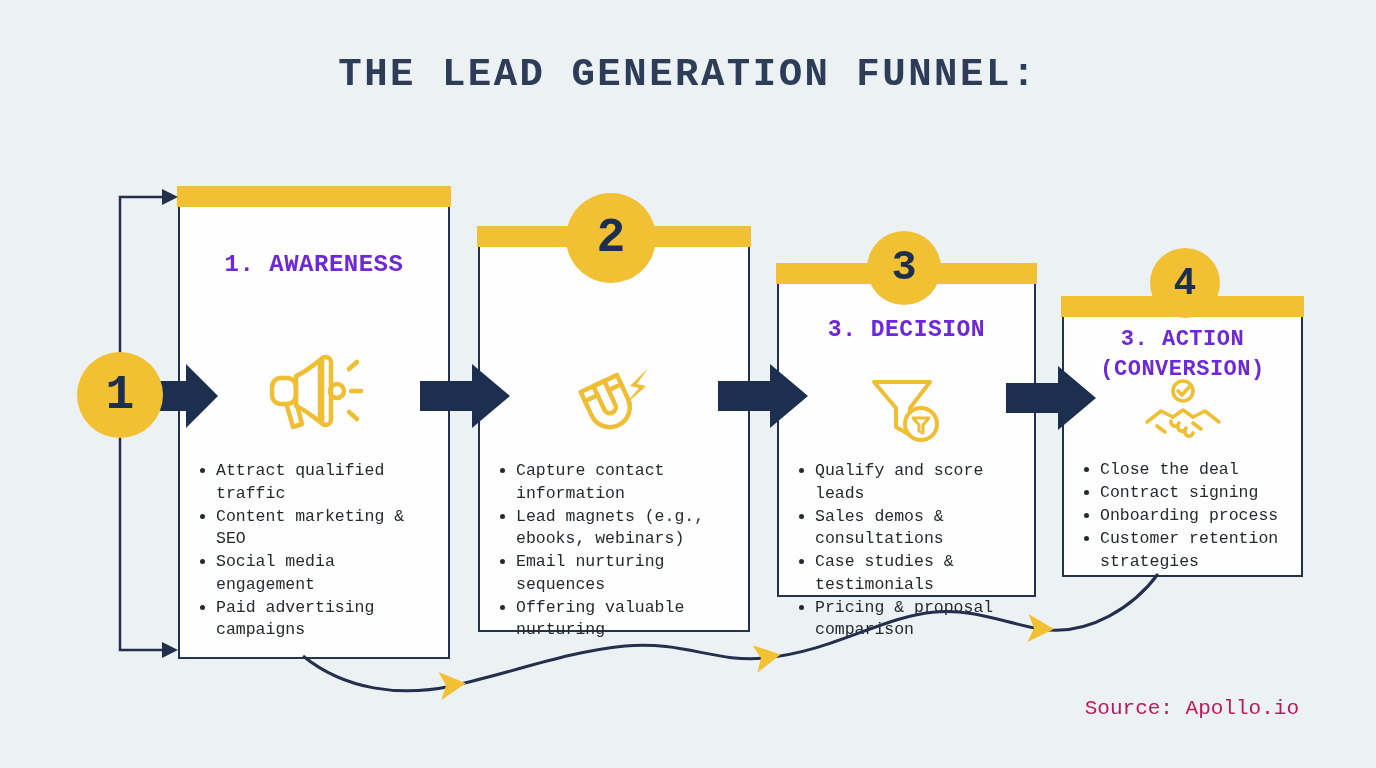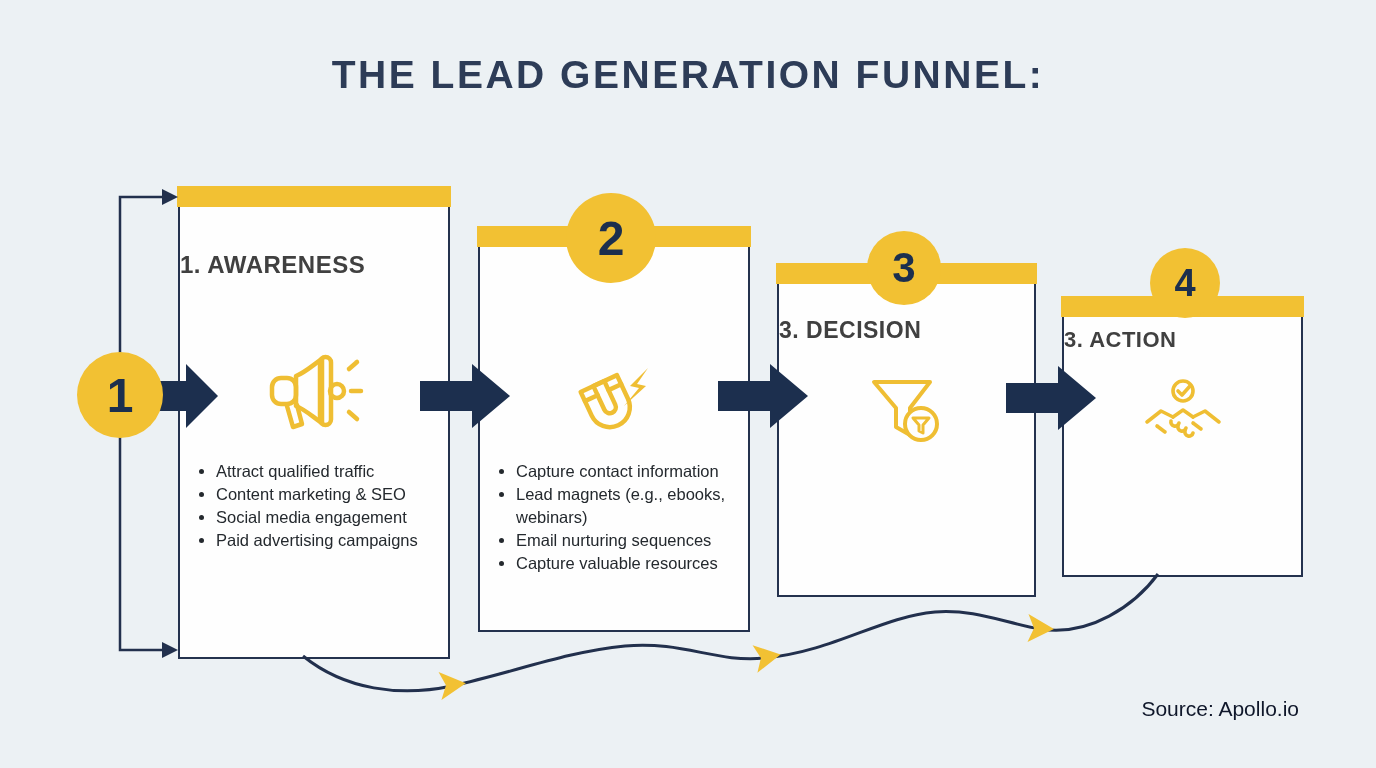--- a/index.html
+++ b/index.html
@@ -1,38 +1,38 @@
 <!DOCTYPE html>
 <html><head>
 <meta charset="utf-8">
 <style>
   html,body{margin:0;padding:0;}
   .canvas{
     position:relative;width:1376px;height:768px;overflow:hidden;
     background:#ECF1F4;
-    font-family:Liberation Sans, sans-serif;
+    font-family:Liberation Mono, monospace;
   }
   
   .main-title{
     position:absolute;left:0;right:0;top:50px;text-align:center;
     color:#2D3C57;font-weight:bold;font-size:39px;letter-spacing:2.5px;
     line-height:50px;
   }
   
   .card{
     position:absolute;background:#FEFEFE;border:2px solid #24324E;z-index:1;
   }
   .card .bar{position:absolute;left:-3px;right:-3px;top:-2px;height:21px;background:#F2C133;}
   .card1{left:178px;top:186px;width:268px;height:469px;}
   .card2{left:478px;top:226px;width:268px;height:402px;}
   .card3{left:777px;top:263px;width:255px;height:330px;}
   .card4{left:1062px;top:296px;width:237px;height:277px;}
   .stage-title{
-    position:absolute;left:0;right:0;text-align:left;
-    color:#404040;font-weight:bold;font-size:23px;letter-spacing:0.5px;line-height:30px;
+    position:absolute;left:0;right:0;text-align:center;
+    color:#6d28d9;font-weight:bold;font-size:23px;letter-spacing:0.5px;line-height:30px;
   }
   .card1 .stage-title{top:62px;font-size:24px;}
   .card2 .stage-title{top:64px;}
   .card3 .stage-title{top:50px;}
   .card4 .stage-title{top:27px;font-size:22px;}
   .stage-icon{position:absolute;left:50%;transform:translateX(-50%);}
   .card1 .stage-icon{top:162px;}
   .card2 .stage-icon{top:132px;}
   .card3 .stage-icon{top:108px;}
   .card4 .stage-icon{top:80px;}
@@ -53,21 +53,21 @@
     color:#1C2F4E;font-weight:bold;
   }
   .circle1{left:77px;top:352px;width:86px;height:86px;font-size:48px;}
   .circle2{left:566px;top:193px;width:90px;height:90px;font-size:48px;}
   .circle3{left:867px;top:231px;width:74px;height:74px;font-size:42px;}
   .circle4{left:1150px;top:248px;width:70px;height:70px;font-size:38px;}
   
   .connectors{position:absolute;left:0;top:0;z-index:2;pointer-events:none;}
   
   .source{
-    position:absolute;right:77px;top:697px;color:#0f172a;font-size:21px;
+    position:absolute;right:77px;top:697px;color:#be185d;font-size:21px;
   }
 </style>
 </head>
 <body>
 
 <div class="canvas">
 
   <div class="main-title">
     <div>THE LEAD GENERATION FUNNEL:</div>
   </div>
@@ -105,57 +105,70 @@
         <path d="M36 22 V48 a6 6 0 0 0 12 0 V22 Z"></path>
         <path d="M22 32 H36"></path>
         <path d="M48 32 H62"></path>
       </g>
       <path d="M80 8 L62 26 L71 28 L56 46 L78 26 L69 24 Z" fill="#EFBE33" stroke="none"></path>
     </svg>
     <ul class="bullets">
       <li>Capture contact information</li>
       <li>Lead magnets (e.g., ebooks, webinars)</li>
       <li>Email nurturing sequences</li>
-      <li>Capture valuable resources</li>
+      <li>Offering valuable nurturing</li>
     </ul>
   </div>
 
   <div class="card card3">
     <div class="bar"></div>
     <div class="stage-title">
       <div>3. DECISION</div>
     </div>
     <svg class="stage-icon" width="80" height="80" viewBox="0 0 80 80">
       <g fill="none" stroke="#EFBE33" stroke-width="4" stroke-linecap="round" stroke-linejoin="round">
         <path d="M7 9 H63 L43 35 V62 L29 54 V35 Z"></path>
         <circle cx="54" cy="51" r="16" fill="#FEFEFE"></circle>
         <path d="M46 45 H62 L56 52 V60 L52 58 V52 Z" stroke-width="3"></path>
       </g>
     </svg>
+    <ul class="bullets">
+      <li>Qualify and score leads</li>
+      <li>Sales demos &amp; consultations</li>
+      <li>Case studies &amp; testimonials</li>
+      <li>Pricing &amp; proposal comparison</li>
+    </ul>
   </div>
 
   <div class="card card4">
     <div class="bar"></div>
     <div class="stage-title">
       <div>3. ACTION</div>
+      <div>(CONVERSION)</div>
     </div>
     <svg class="stage-icon" width="84" height="76" viewBox="0 0 84 76">
       <g fill="none" stroke="#EFBE33" stroke-width="3.6" stroke-linecap="round" stroke-linejoin="round">
         <circle cx="42" cy="13" r="10"></circle>
         <path d="M37 13 l4 4 l8 -9"></path>
         <path d="M6 44 L20 33 L32 39"></path>
         <path d="M78 44 L64 33 L52 39"></path>
         <path d="M32 39 l10 -7 10 7"></path>
         <path d="M30 43 a4 4 0 0 0 8 2"></path>
         <path d="M37 48 a4 4 0 0 0 8 2"></path>
         <path d="M44 53 a4 4 0 0 0 8 2"></path>
         <path d="M52 45 l8 6"></path>
         <path d="M16 48 l8 6"></path>
       </g>
     </svg>
+    <ul class="bullets">
+      <li>Close the deal</li>
+      <li>Contract signing</li>
+      <li>Onboarding process</li>
+      <li>Customer retention strategies</li>
+    </ul>
   </div>
 
   <svg class="connectors" width="1376" height="768" viewBox="0 0 1376 768">
 
     <g stroke="#22304D" stroke-width="2.5" fill="none">
       <path d="M163 197 H120 V650 H163"></path>
     </g>
     <polygon fill="#22304D" points="162,189 178,197 162,205"></polygon>
     <polygon fill="#22304D" points="162,642 178,650 162,658"></polygon>
 

